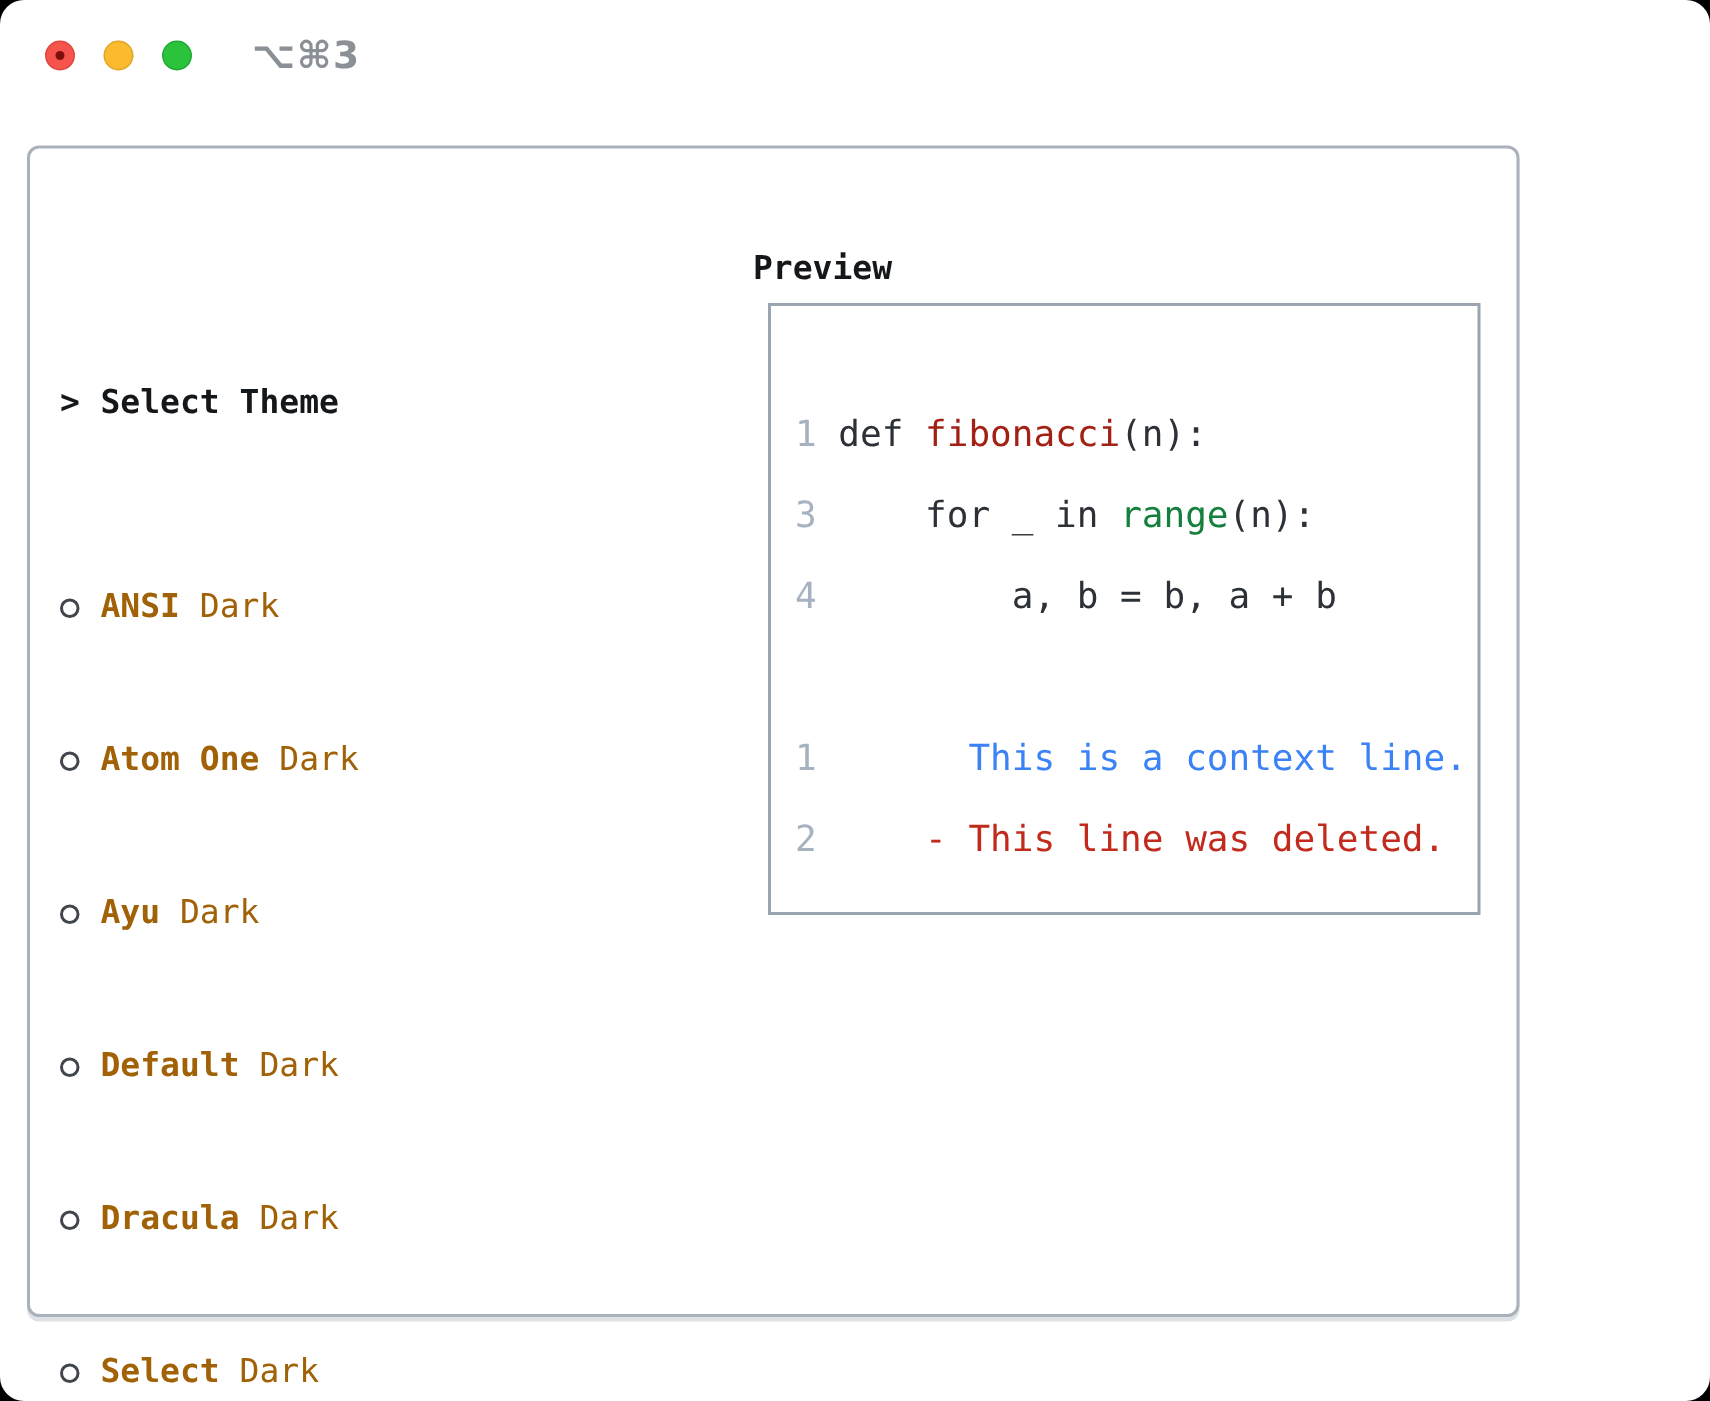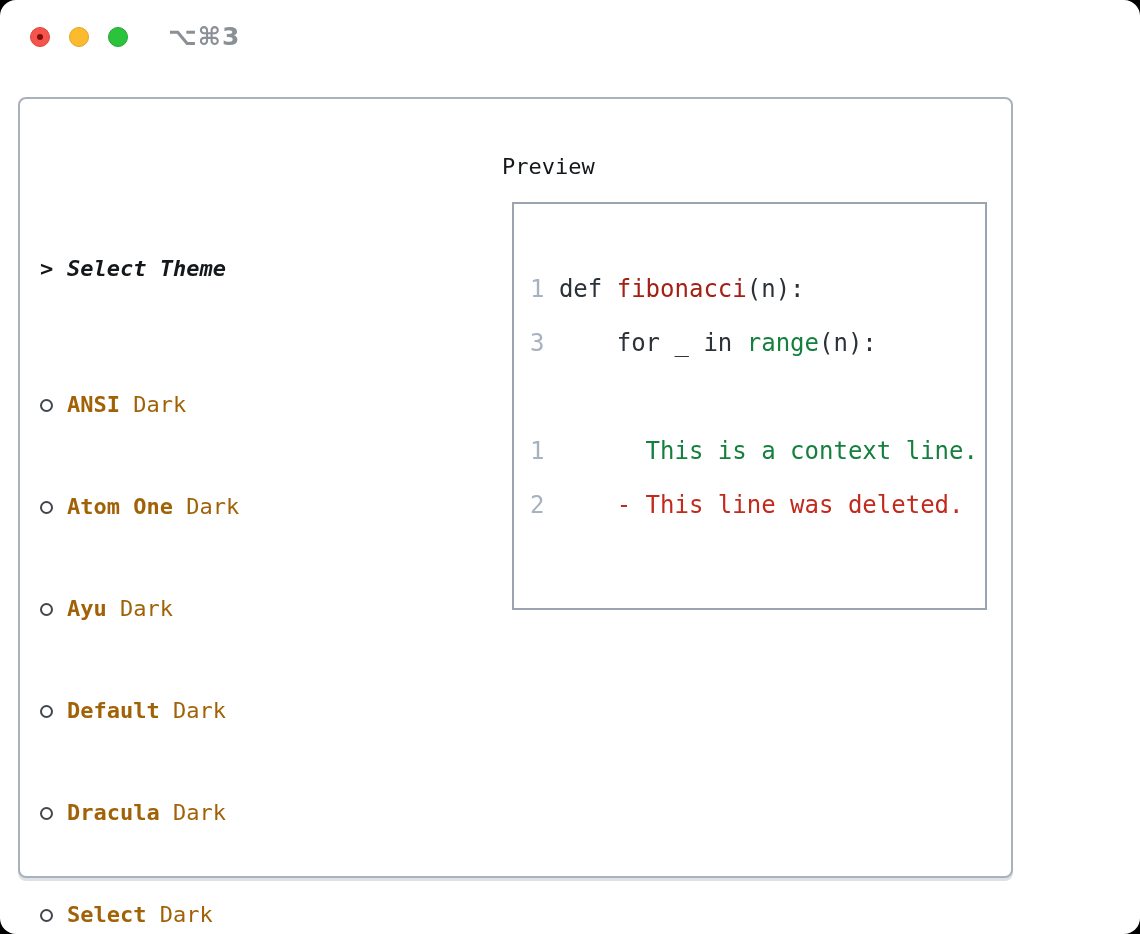--- a/index.html
+++ b/index.html
@@ -19,37 +19,37 @@
   
   .panel{position:absolute;left:18px;top:97px;width:995px;height:781px;background:#fff;
          border:2px solid #a9b1bb;border-radius:8px;box-sizing:border-box;
          box-shadow:0 3px 0 rgba(160,170,180,0.35);}
   
   .rows{position:absolute;left:20px;top:51px;font-size:22px;line-height:34px;white-space:pre;}
   .row{height:34px;display:flex;align-items:center;}
   .marker{display:inline-flex;width:27px;align-items:center;flex:none;}
   .caret{font-weight:bold;color:#15181b;}
   .radio{width:13px;height:13px;border-radius:50%;border:2px solid #41464d;box-sizing:border-box;}
-  .hdr{font-weight:bold;color:#15181b;font-style:italic;}
+  .hdr{font-weight:bold;color:#15181b;}
   .t-name{color:#a16207;font-weight:bold;}
   .t-variant{color:#a16207;}
   .t-variant::before{content:" ";}
   
-  .preview-label{position:absolute;left:482px;top:51px;height:34px;line-height:34px;
-                 font-size:22px;font-weight:normal;color:#15181b;}
+  .preview-label{position:absolute;left:482px;top:64px;height:34px;line-height:34px;
+                 font-size:22px;font-weight:bold;color:#15181b;}
   .preview-box{position:absolute;left:492px;top:103px;width:475px;height:408px;
                border:2px solid #9aa5b0;box-sizing:border-box;background:#fff;
                padding:48px 0 0 16px;overflow:hidden;}
   .cl{height:34px;line-height:34px;font-size:24px;white-space:pre;margin-top:20px;}
   .c-num{color:#a7b2c0;}
   .c-code{color:#2c3138;}
   .c-func{color:#a32015;}
   .c-lit{color:#0d7680;}
   .c-call{color:#15803d;}
-  .c-ctx{color:#15803d;}
+  .c-ctx{color:#3b82f6;}
   .c-del{color:#c12a1c;}
   .c-add{color:#10b31c;}
 </style>
 </head>
 <body>
 
 <div class="window">
 
   <div class="titlebar">
     <span class="light light--red">
@@ -110,19 +110,20 @@
 
       
       
     </div>
 
     <div class="preview-label">Preview</div>
 
     <div class="preview-box">
       <div class="cl"><span class="c-num">1</span><span class="c-code"> def </span><span class="c-func">fibonacci</span><span class="c-code">(n):</span></div>
       <div class="cl"><span class="c-num">3</span><span class="c-code">     for _ in </span><span class="c-call">range</span><span class="c-code">(n):</span></div>
+      <div class="cl"><span class="c-num">4</span><span class="c-code">         a, b = b, a + b</span></div>
       <div class="cl"></div>
       <div class="cl"><span class="c-num">1</span><span class="c-ctx">       This is a context line.</span></div>
       <div class="cl"><span class="c-num">2</span><span class="c-del">     - This line was deleted.</span></div>
     </div>
 
   </div>
 </div>
 
 </body></html>

